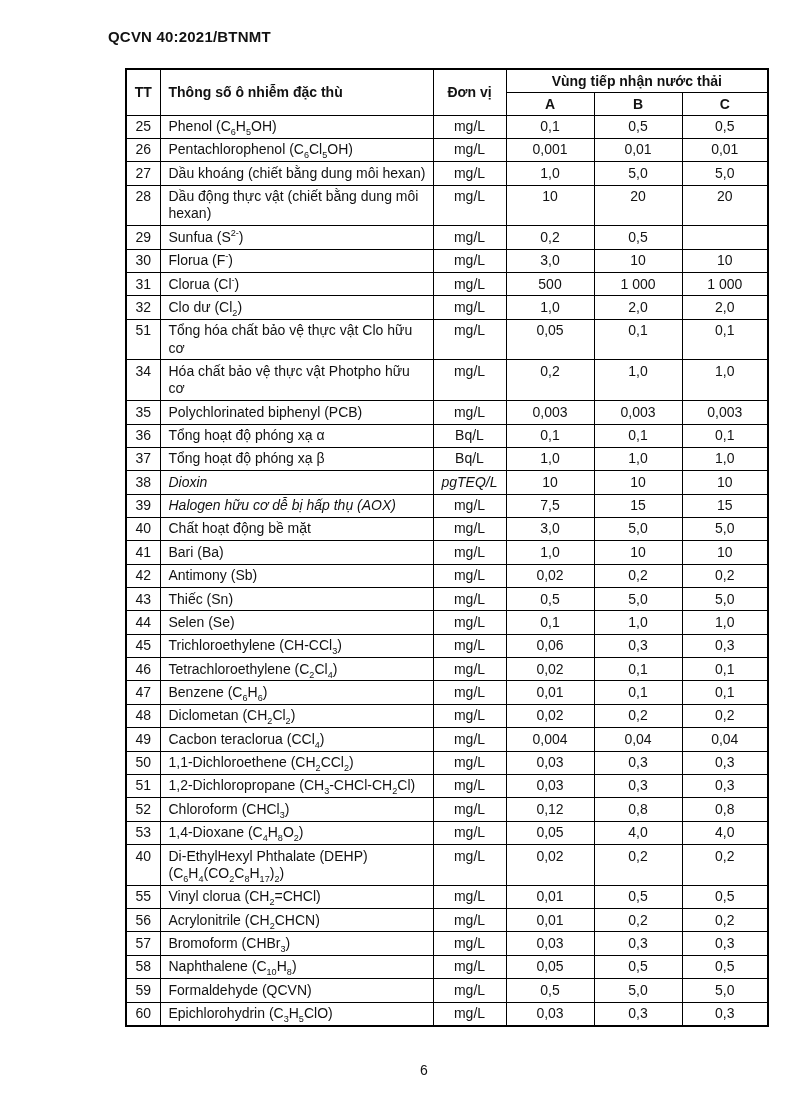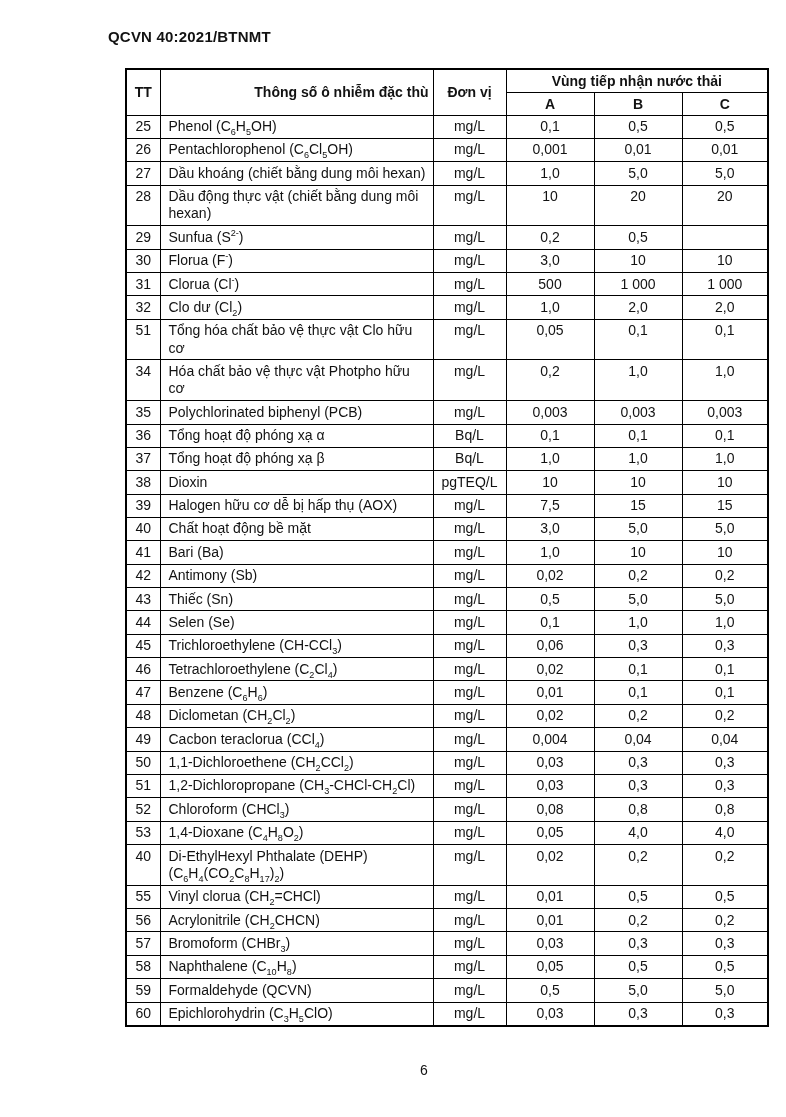--- a/index.html
+++ b/index.html
@@ -40,34 +40,34 @@
     vertical-align: top;
   }
   .params-table thead th {
     font-weight: bold;
     text-align: center;
     vertical-align: middle;
     padding: 2px 4px;
     height: 23px;
   }
   .params-table thead th.h-param {
-    text-align: right;
+    text-align: left;
     padding-left: 8px;
   }
   .params-table td {
     padding: 2.5px 4px;
     text-align: center;
     line-height: 1.24;
   }
   .params-table td.c-param {
     text-align: left;
     padding-left: 8px;
     padding-right: 6px;
   }
-  .it { }
+  .it { font-style: italic; }
   sub, sup {
     font-size: 0.65em;
     line-height: 0;
   }
   .page-number {
     position: absolute;
     left: 103px;
     top: 1062px;
     width: 642px;
     text-align: center;
@@ -317,21 +317,21 @@
           <td class="c-param">1,2-Dichloropropane (CH<sub>3</sub>-CHCl-CH<sub>2</sub>Cl)</td>
           <td class="c-unit">mg/L</td>
           <td class="c-val">0,03</td>
           <td class="c-val">0,3</td>
           <td class="c-val">0,3</td>
         </tr>
         <tr>
           <td class="c-tt">52</td>
           <td class="c-param">Chloroform (CHCl<sub>3</sub>)</td>
           <td class="c-unit">mg/L</td>
-          <td class="c-val">0,08</td>
+          <td class="c-val">0,12</td>
           <td class="c-val">0,8</td>
           <td class="c-val">0,8</td>
         </tr>
         <tr>
           <td class="c-tt">53</td>
           <td class="c-param">1,4-Dioxane (C<sub>4</sub>H<sub>8</sub>O<sub>2</sub>)</td>
           <td class="c-unit">mg/L</td>
           <td class="c-val">0,05</td>
           <td class="c-val">4,0</td>
           <td class="c-val">4,0</td>

